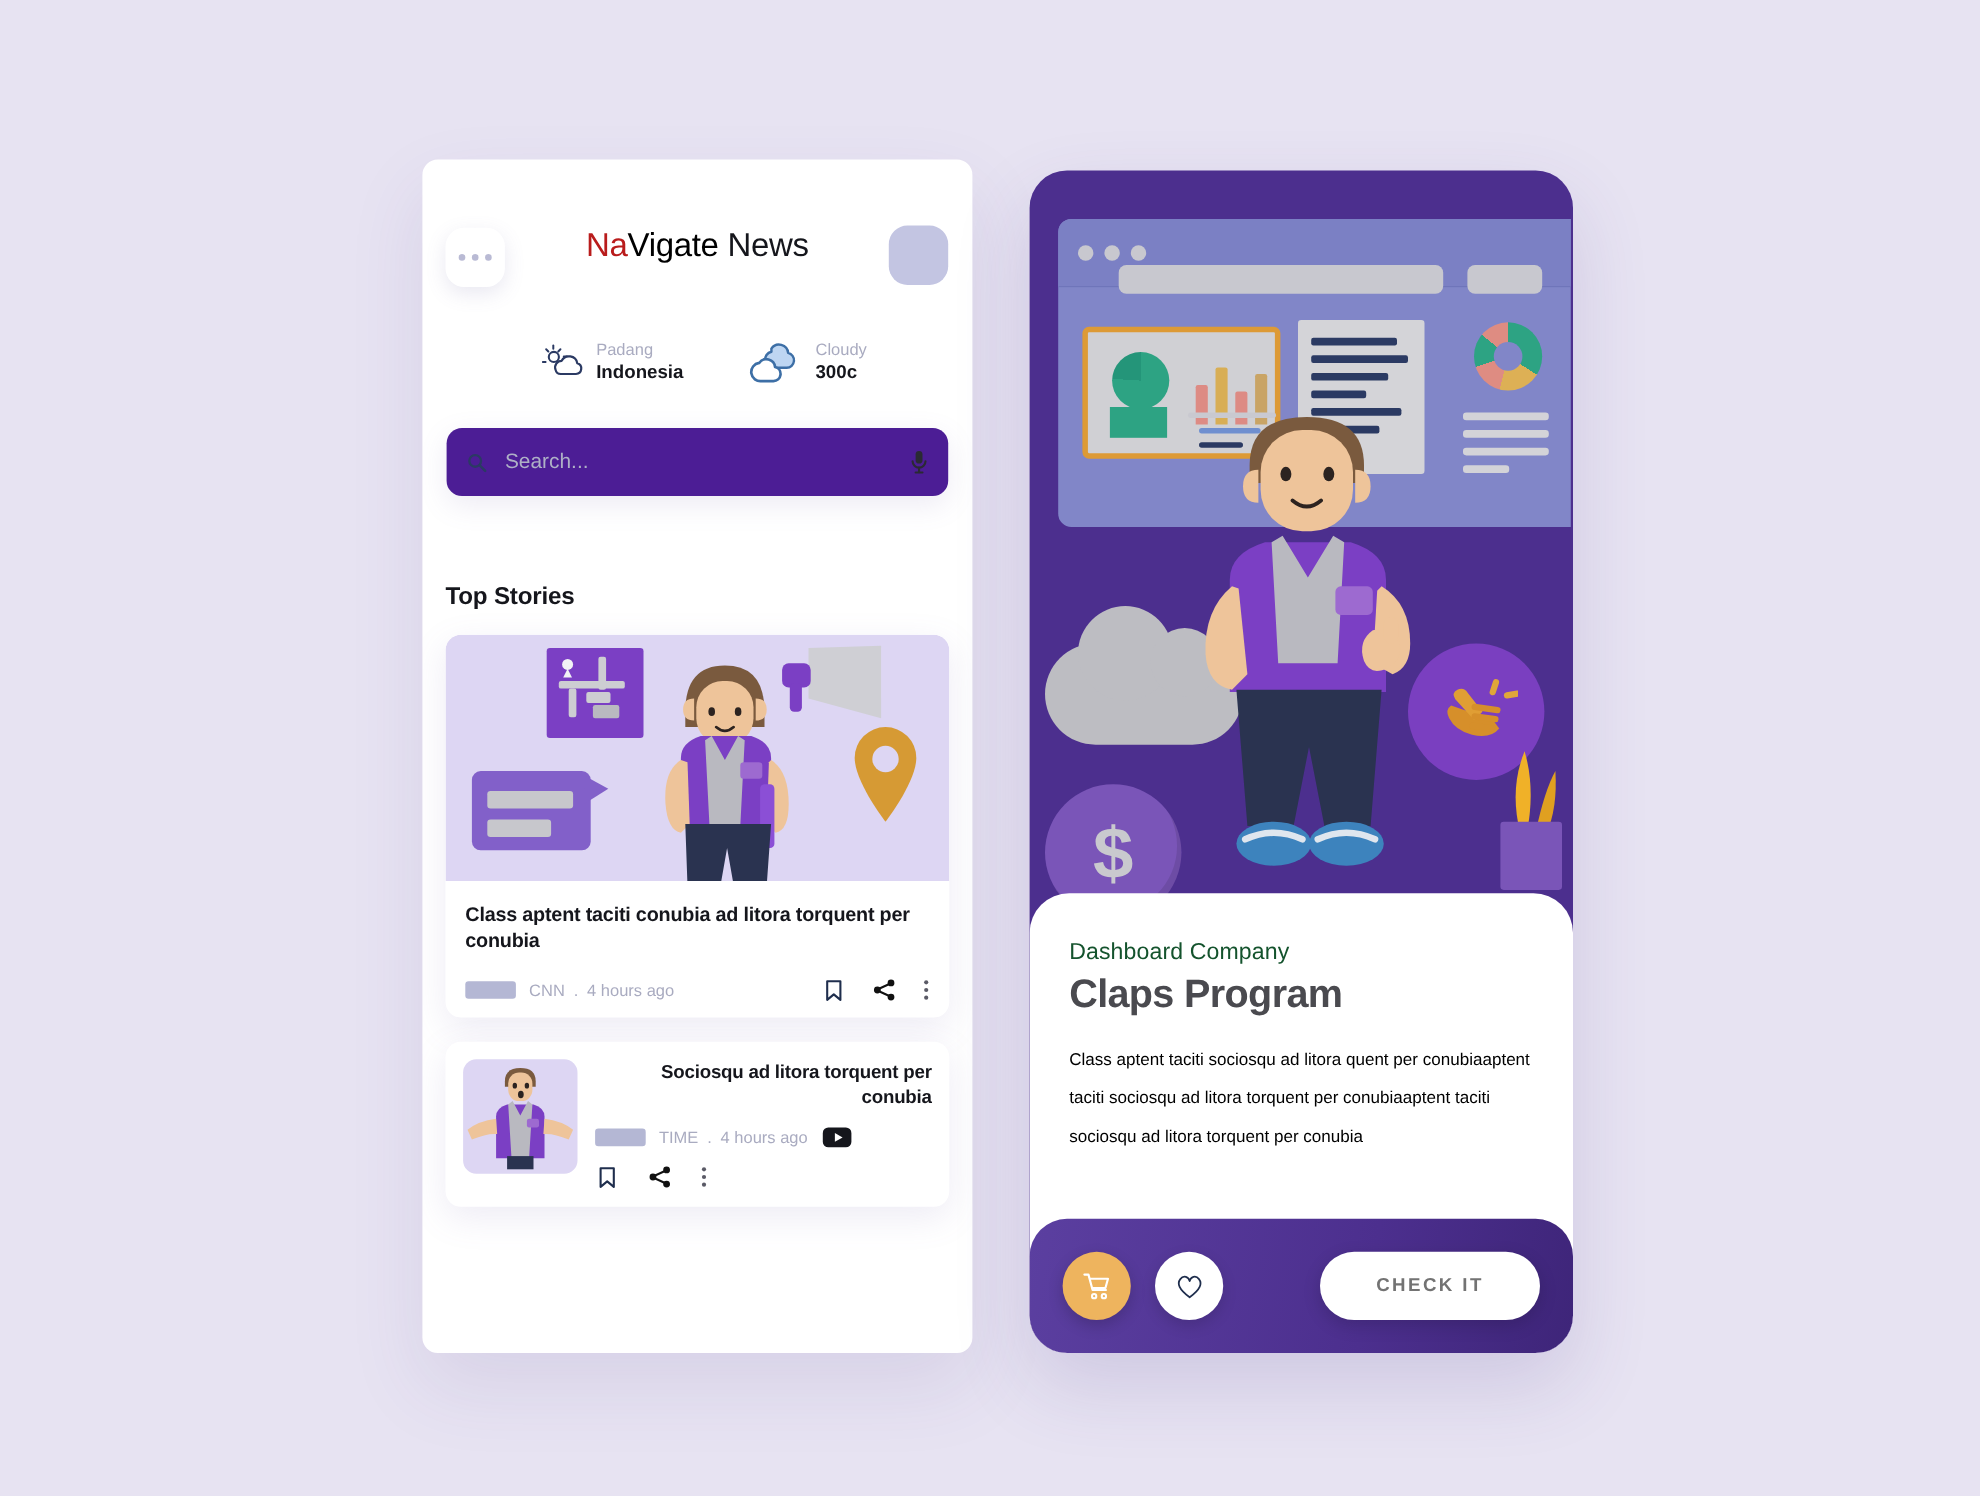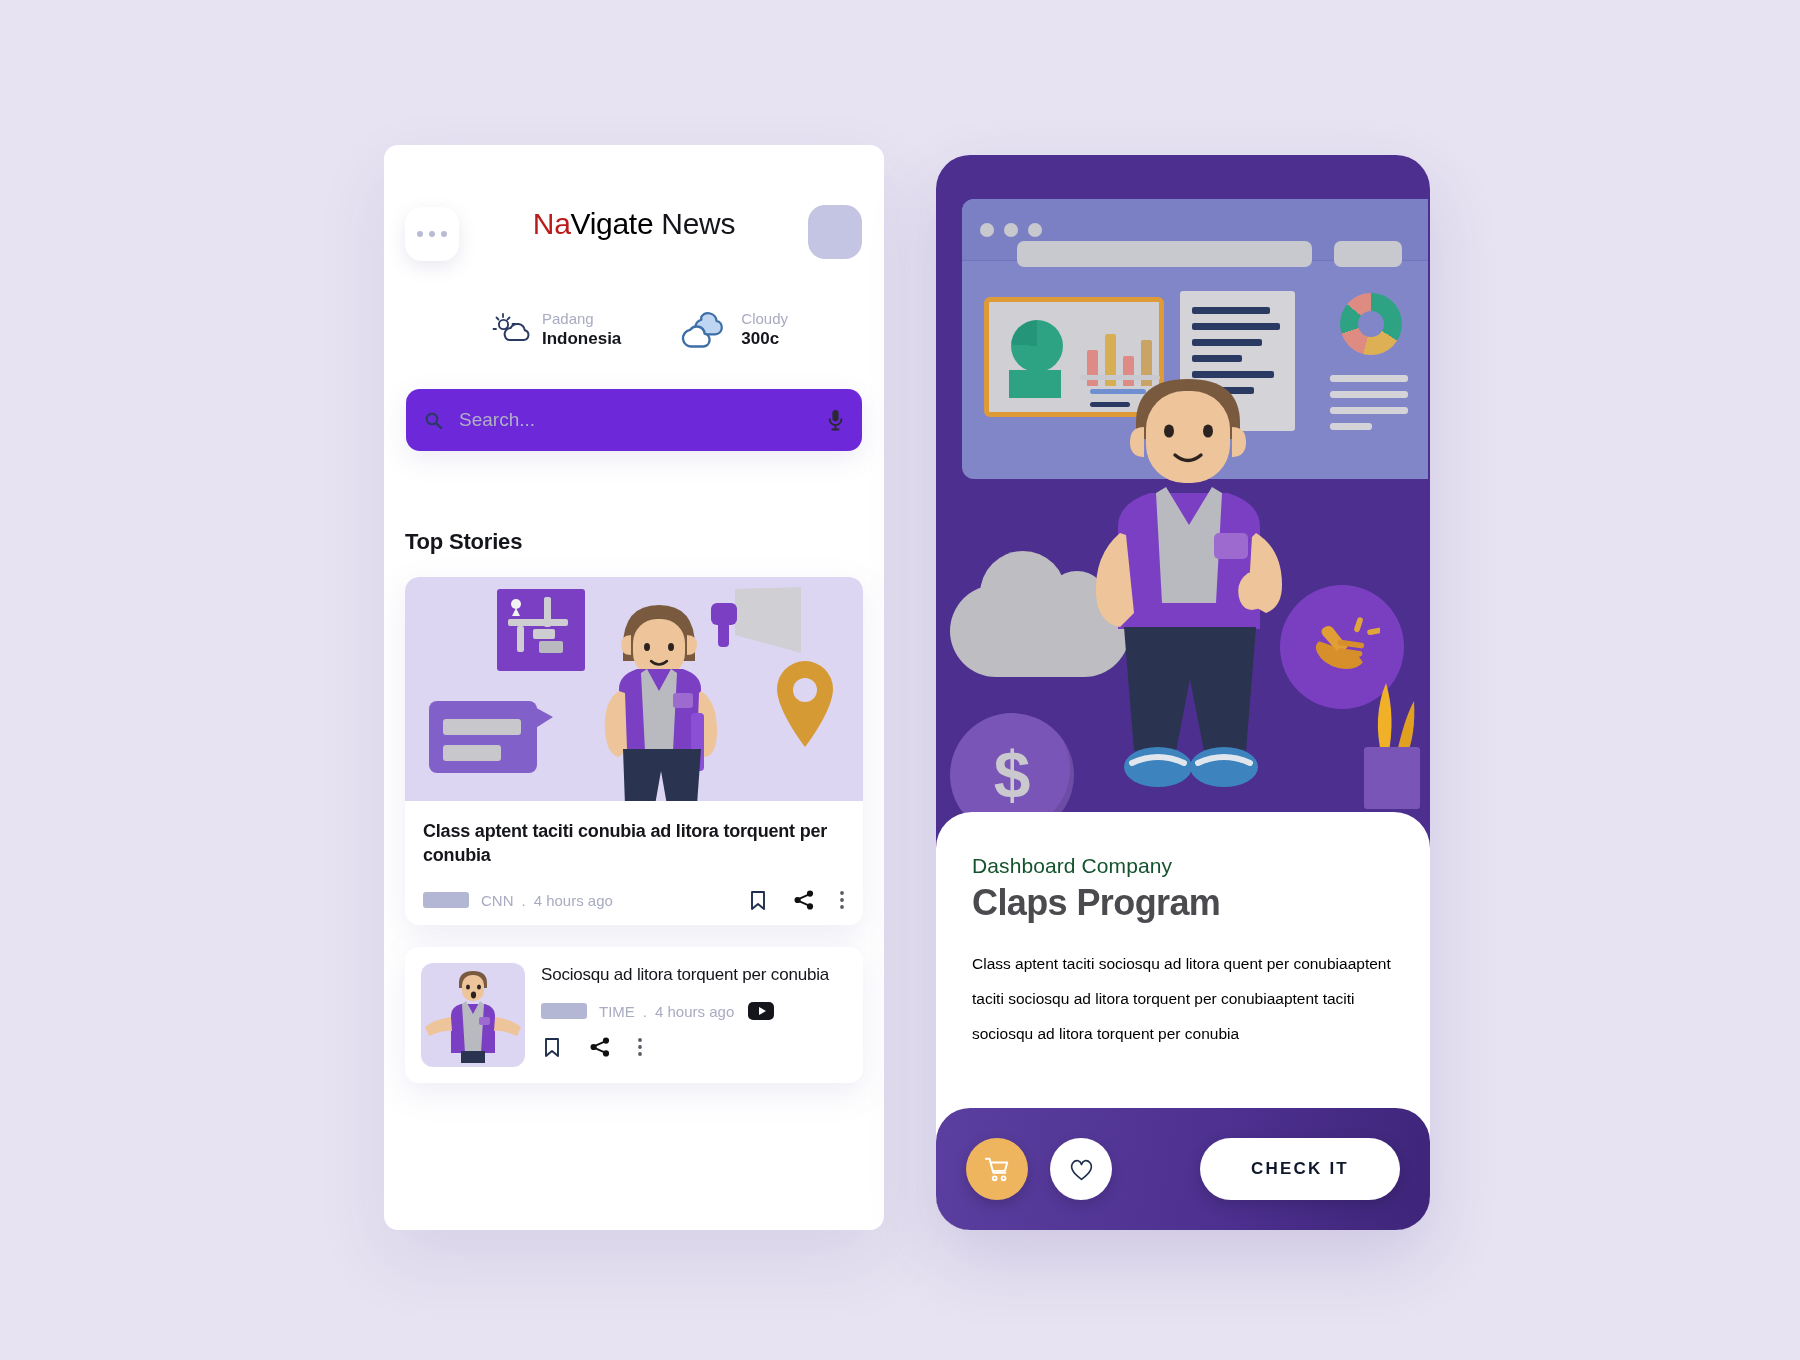--- a/index.html
+++ b/index.html
@@ -86,21 +86,21 @@
   }
   .w-item { display: flex; align-items: center; gap: 10px; }
   .w-ico { width: 40px; height: 40px; flex: none; display:block; }
   .w-ico.big { width: 52px; height: 44px; }
   .w-txt .w-top { font-size: 15px; color: #a9abc0; line-height: 19px; }
   .w-txt .w-bot { font-size: 17px; font-weight: 700; color: #15161c; line-height: 22px; }
 
   .search-wrap { padding: 0 22px; margin-top: 38px; }
   .search-bar {
     height: 62px;
-    background: #6d28d9;
+    background: #4c1d95;
     border-radius: 14px;
     box-shadow: 0 8px 26px rgba(125,115,175,0.14);
     display: flex;
     align-items: center;
     padding: 0 18px;
     gap: 16px;
   }
   .search-ico { width: 19px; height: 19px; flex:none; }
   .search-input {
     flex: 1;
@@ -171,22 +171,22 @@
   }
   .thumb {
     width: 104px; height: 104px; flex: none;
     border-radius: 12px;
     background: #ddd6f3;
     position: relative;
     overflow: hidden;
   }
   .c2-right { flex: 1; min-width:0; }
   .c2-title {
-    font-size: 17px; font-weight: 400; color: #15161c;
-    line-height: 23px; letter-spacing: -0.2px;
+    font-size: 17px; font-weight: 700; color: #15161c;
+    line-height: 23px; letter-spacing: -0.2px; text-align: right;
   }
   .c2-meta { display:flex; align-items:center; margin-top: 16px; }
   .yt {
     width: 26px; height: 18px; background:#15161c;
     border-radius: 5px; margin-left: 14px;
     display:flex; align-items:center; justify-content:center;
   }
   .yt i {
     width:0;height:0;border-left:7px solid #fff;
     border-top:4.5px solid transparent;border-bottom:4.5px solid transparent;
@@ -306,21 +306,21 @@
     width:62px;height:62px;border-radius:50%;background:#fff;
     display:flex;align-items:center;justify-content:center;
     box-shadow: 0 5px 14px rgba(0,0,0,0.14);
   }
   .check-btn {
     margin-left:auto;
     height:62px; min-width:200px;
     background:#fff; border-radius:34px;
     display:flex;align-items:center;justify-content:center;
     font-size:17px; font-weight:700; letter-spacing:2.2px;
-    color:#0f172a;
+    color:#737373;
     box-shadow: 0 5px 16px rgba(0,0,0,0.16);
   }
 </style>
 </head>
 <body>
 
 <div class="stage">
 
   <div class="phone-left">
 

